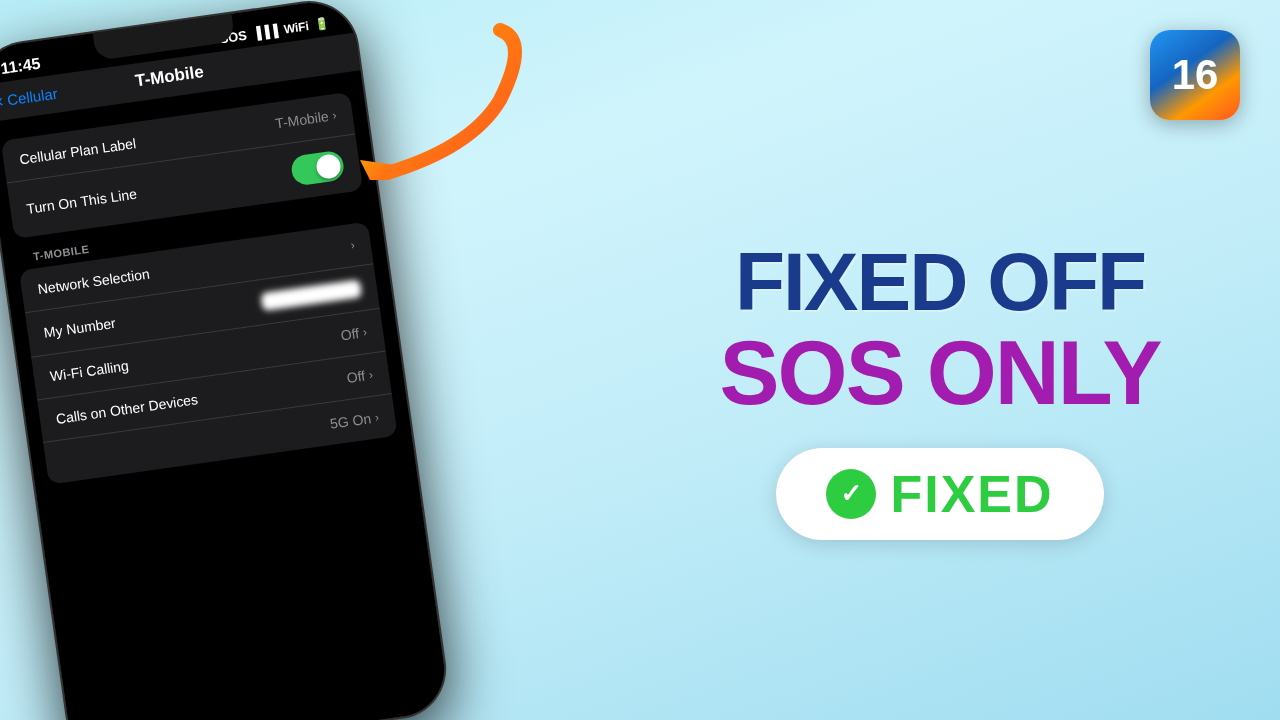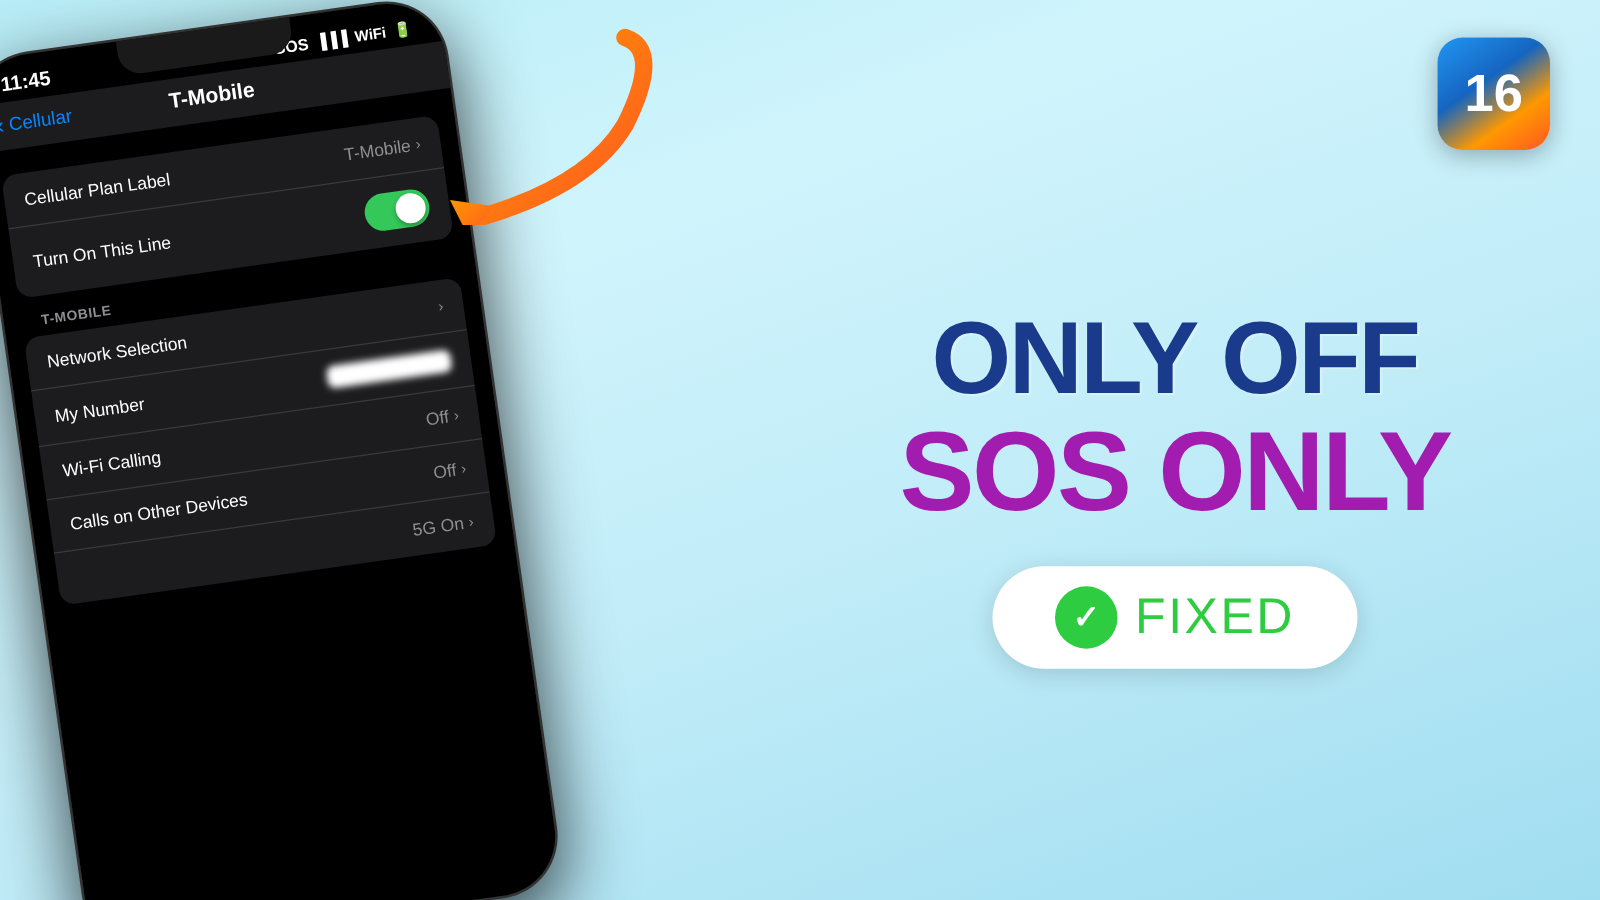--- a/index.html
+++ b/index.html
@@ -88,22 +88,22 @@
       border-radius: 50%;
       display: flex;
       align-items: center;
       justify-content: center;
       color: white;
       font-size: 26px;
       font-weight: 900;
     }
 
     .fixed-text {
-      font-size: 40px;
-      font-weight: 400;
+      font-size: 52px;
+      font-weight: 700;
       color: #2ecc40;
       letter-spacing: 2px;
     }
 
     
     .arrow-container {
       position: absolute;
       top: 20px;
       left: 300px;
       width: 250px;
@@ -367,21 +367,21 @@
   </svg>
 </div>
 
 <div class="right-panel">
 
   <div class="ios-badge">
     <span>16</span>
   </div>
 
   <div style="text-align:center; margin-top: 60px;">
-    <div class="title-turn-off">ONLY OFF</div>
+    <div class="title-turn-off">FIXED OFF</div>
     <div class="title-sos-only">SOS ONLY</div>
   </div>
 
   <div class="fixed-badge">
     <div class="fixed-check">
       <span>✓</span>
     </div>
     <span class="fixed-text">FIXED</span>
   </div>
 </div>

